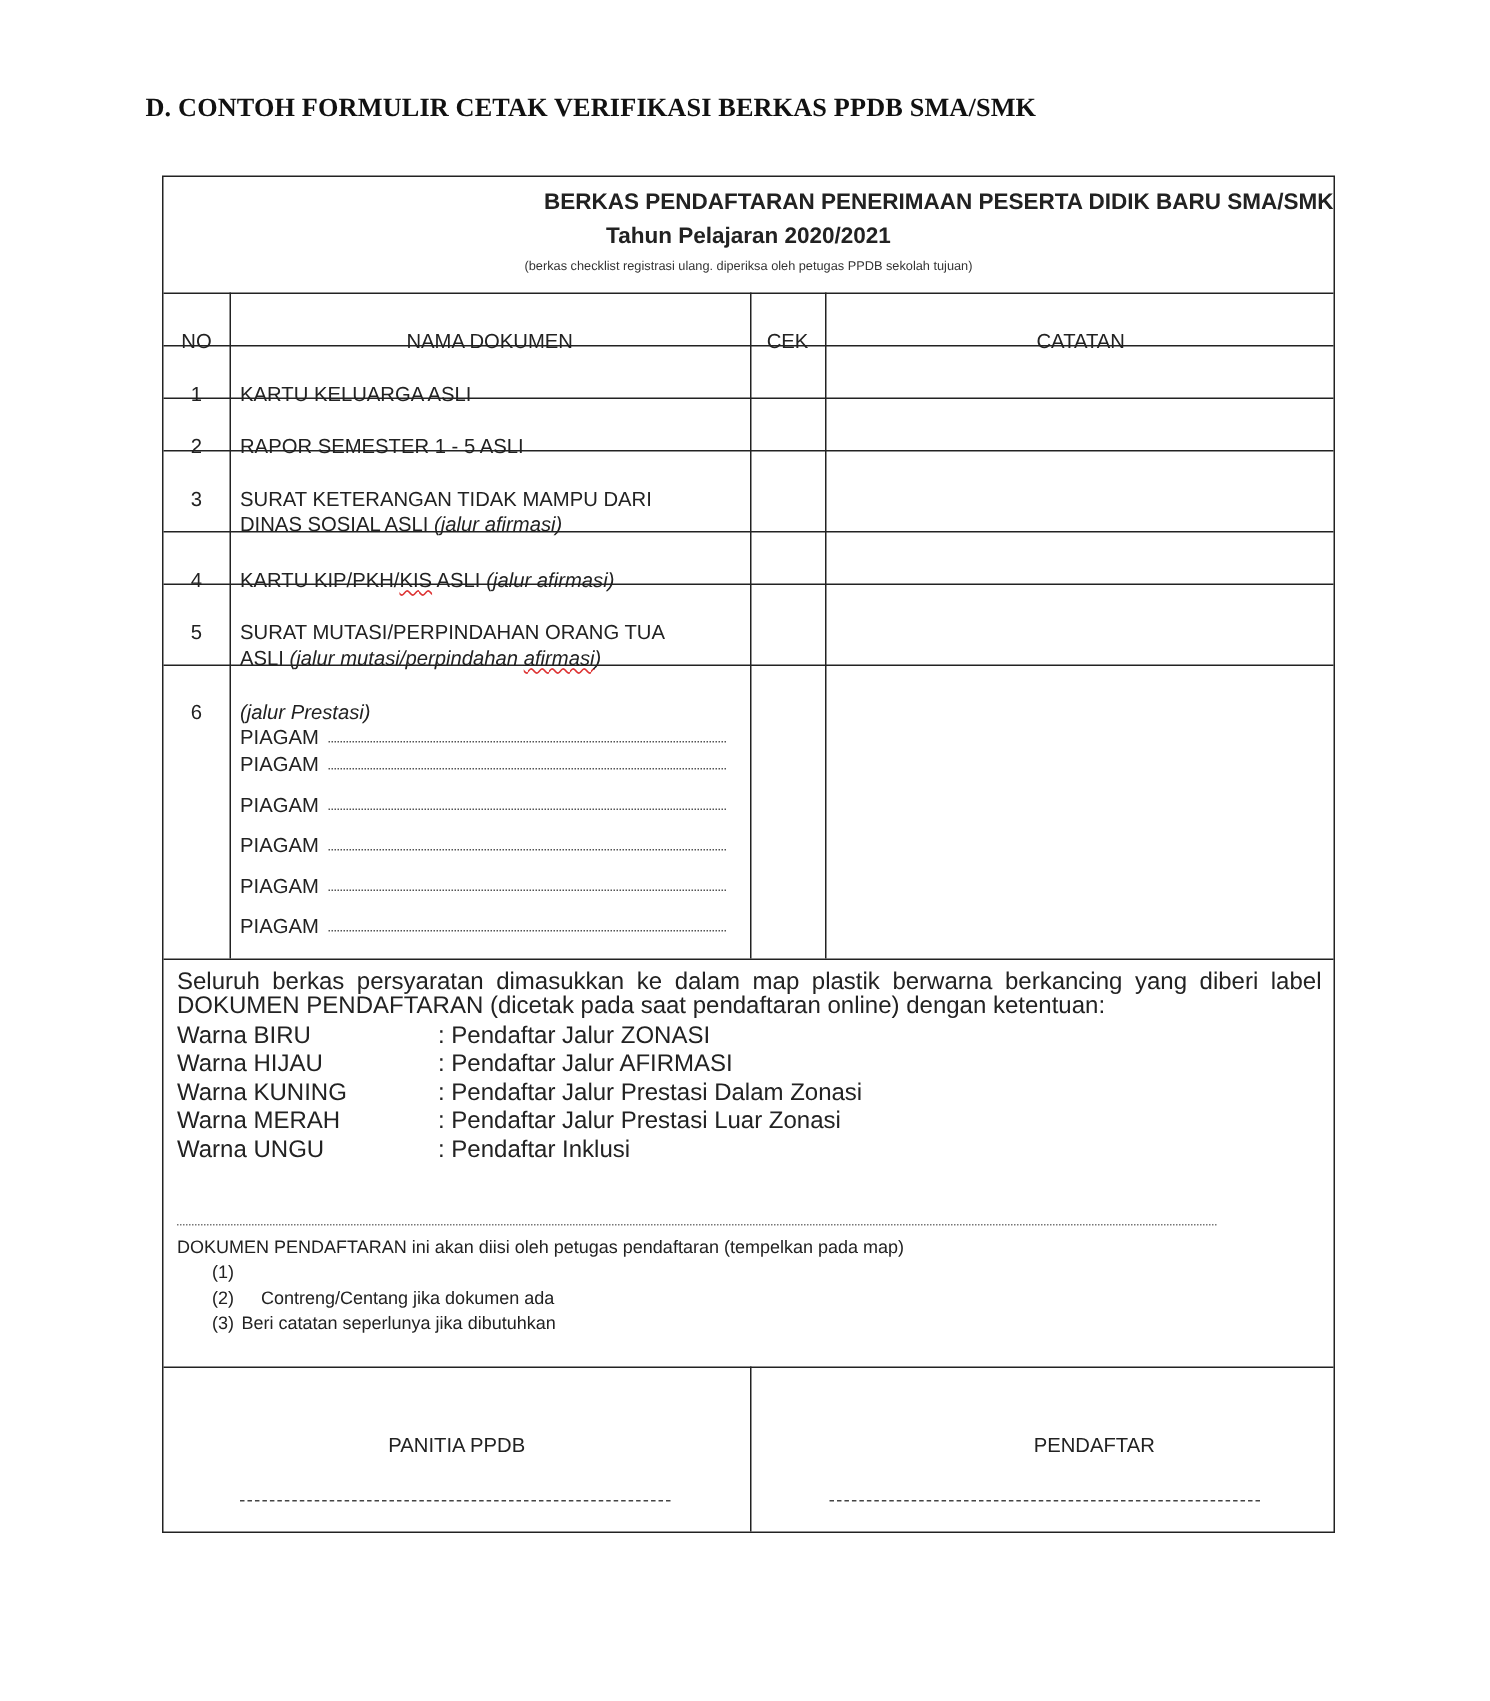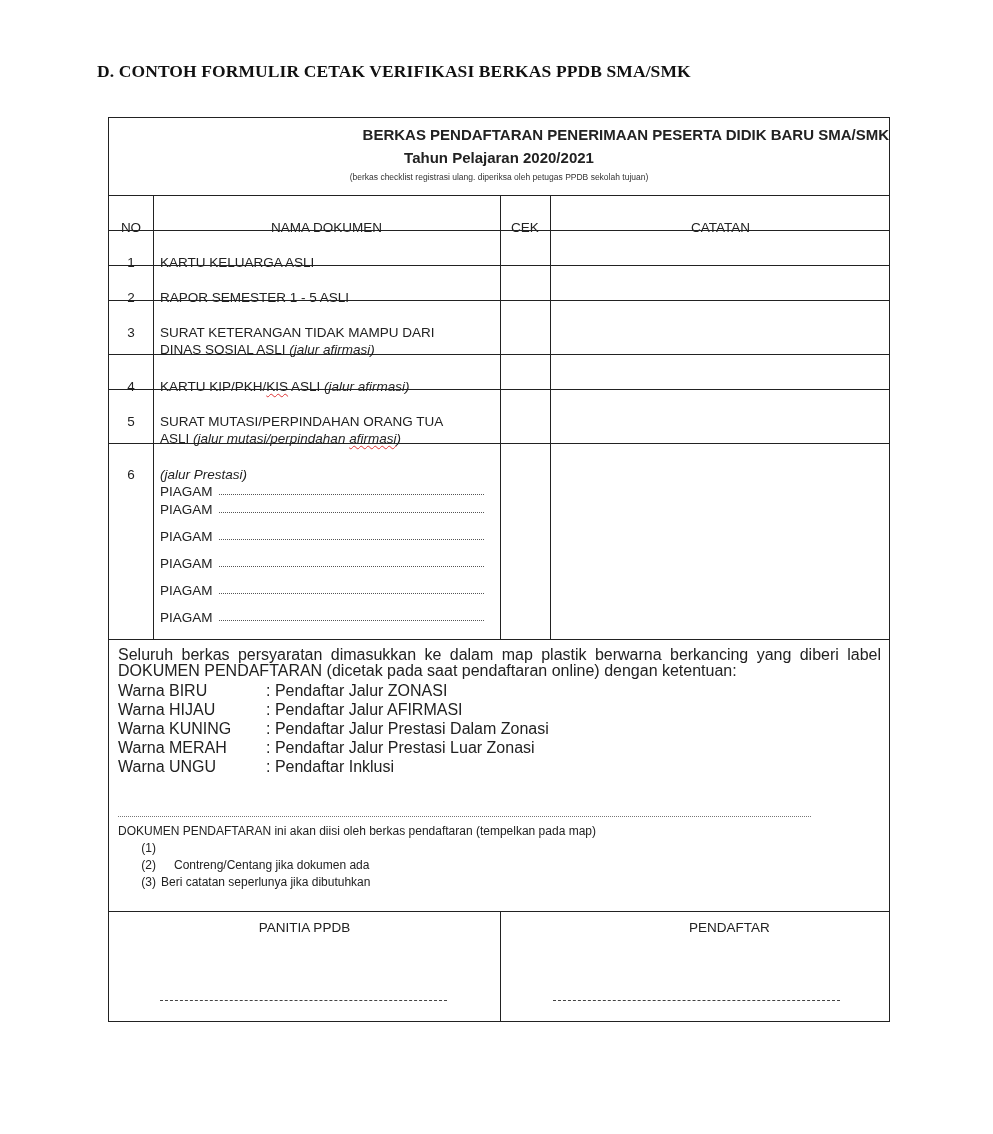--- a/index.html
+++ b/index.html
@@ -37,28 +37,28 @@
   .center { text-align: center; }
   .it { font-style: italic; }
 
   .wavy { text-decoration: underline wavy #d33; text-decoration-thickness: 1px; text-underline-offset: 2px; }
 
   .piagam { display: flex; align-items: flex-start; height: 27px; }
   .piagam-dots { display: inline-block; width: 265px; margin-left: 6px; border-bottom: 1.2px dotted #555; height: 12px; }
 
   .notes { position: absolute; left: 9px; right: 8px; font-size: 16px; color: #222; line-height: 16px; }
   .notes p.justify { text-align: justify; text-align-last: left; }
-  .color-row { display: flex; height: 19px; align-items: center; }
+  .color-row { display: flex; height: 19px; align-items: center; gap: 26px; }
   .color-name { width: 148px; }
   .dotsep { position: absolute; left: 9px; width: 693px; border-top: 1.2px dotted #777; }
   .instr { position: absolute; left: 9px; font-size: 12px; color: #222; line-height: 17px; }
   .instr-item { display: flex; }
   .instr-num { width: 38px; text-align: right; padding-right: 18px; box-sizing: content-box; }
 
-  .sig-label { position: absolute; font-size: 13.5px; color: #222; text-align: center; }
+  .sig-label { position: absolute; font-size: 13.5px; color: #222; text-align: center; margin-top: 36px; }
   .sig-line { position: absolute; border-top: 1.2px dashed #444; height: 0; }
 </style>
 </head>
 <body>
 
 <div class="section-title">D. CONTOH FORMULIR CETAK VERIFIKASI BERKAS PPDB SMA/SMK</div>
 
 <div class="form">
 
   <div class="hdr-title">BERKAS PENDAFTARAN PENERIMAAN PESERTA DIDIK BARU SMA/SMK</div>
@@ -169,21 +169,21 @@
       <div class="color-row">
           <span class="color-name">Warna UNGU</span>
           <span>: Pendaftar Inklusi</span>
         </div>
     </div>
   </div>
 
   <div class="dotsep" style="top:698px"></div>
 
   <div class="instr" style="top:705px">
-    <div>DOKUMEN PENDAFTARAN ini akan diisi oleh berkas pendaftaran (tempelkan pada map)</div>
+    <div>DOKUMEN PENDAFTARAN ini akan diisi oleh petugas pendaftaran (tempelkan pada map)</div>
     <div class="instr-item">
         <span class="instr-num">(1)</span>
       </div>
     <div class="instr-item">
         <span class="instr-num">(2)</span>
         <span>Contreng/Centang jika dokumen ada</span>
       </div>
     <div class="instr-item">
         <span style="width:38px; text-align:right; padding-right:5px; box-sizing:content-box">(3)</span>
         <span>Beri catatan seperlunya jika dibutuhkan</span>

